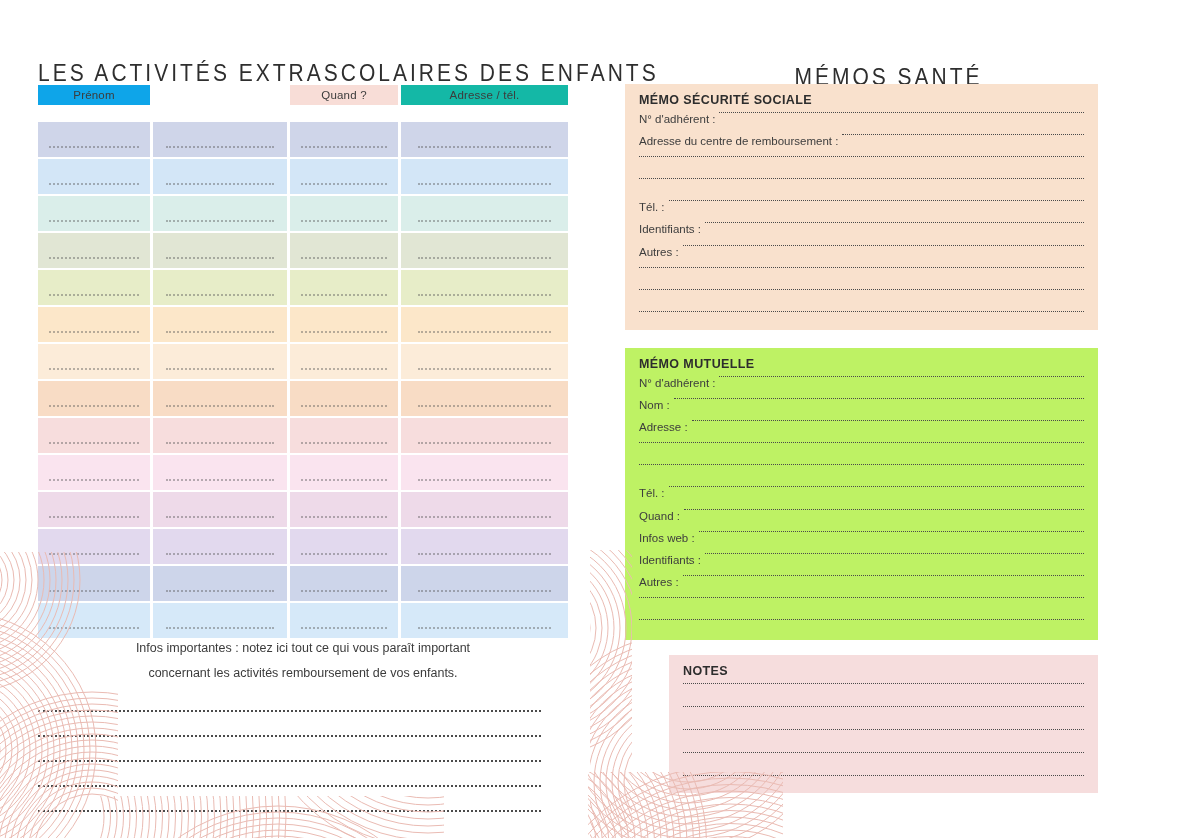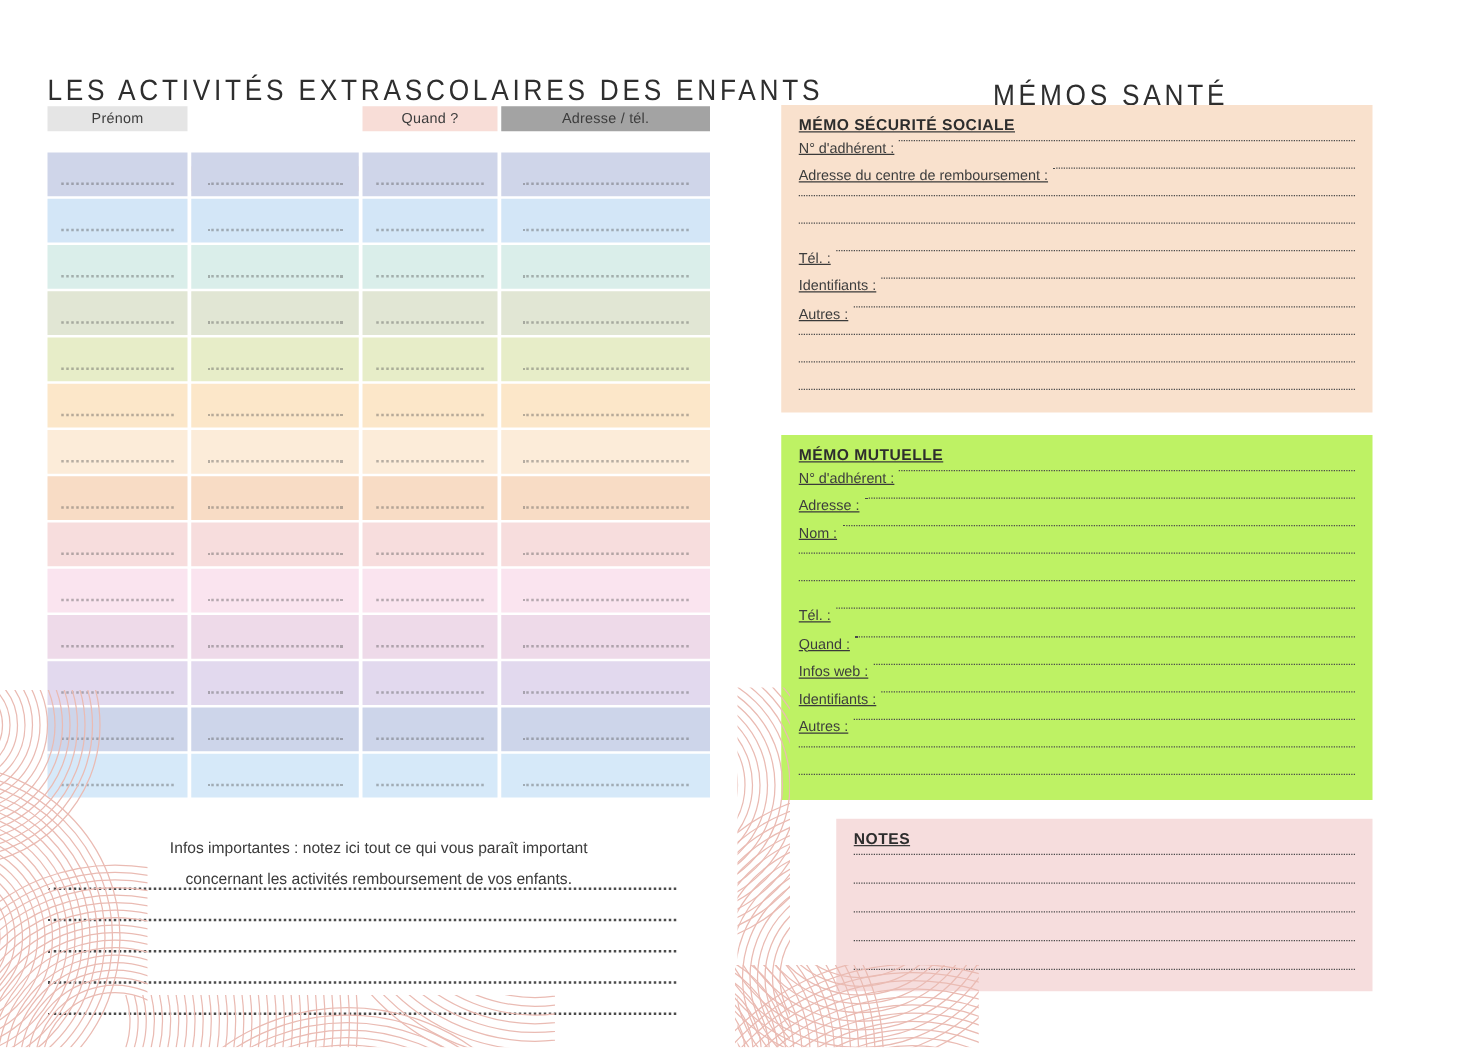--- a/index.html
+++ b/index.html
@@ -29,28 +29,28 @@
   .act-table .cell{
     display:flex;align-items:flex-end;justify-content:center;padding-bottom:9px;
   }
   .cell .dotline{
     display:block;width:80%;height:1px;
     border-bottom:2px dotted rgba(85,85,85,.42);
   }
 
   
   .infos-note{
-    position:absolute;left:38px;top:653px;width:530px;text-align:center;
+    position:absolute;left:38px;top:623px;width:530px;text-align:center;
     font-size:12.5px;line-height:25px;color:#3b3b3b;
   }
   .note-lines{position:absolute;left:38px;top:687px;width:503px;}
   .note-lines .wline{height:23px;border-bottom:2px dotted #4b4b4b;}
 
   
-  .memo-col{position:absolute;left:625px;top:84px;width:473px;text-decoration:underline;}
+  .memo-col{position:absolute;left:625px;top:84px;width:473px;}
   .memo-box{box-sizing:border-box;padding:8px 14px 4px 14px;}
   #memo-box-0{height:246px;margin-bottom:18px;}
   #memo-box-1{height:292px;margin-bottom:15px;}
   #memo-box-2{height:138px;}
   .memo-title{
     font-size:12.5px;font-weight:700;letter-spacing:.4px;color:#2d2d2d;
     height:19px;line-height:17px;
   }
   .field-row{display:flex;align-items:flex-start;height:22.1px;}
   #memo-box-2 .field-row{height:23px;}
@@ -69,24 +69,24 @@
   #decor-bottomright{left:588px;top:772px;}
 </style>
 </head>
 <body>
 
 <div class="sheet">
 
   <h1 class="page-title" id="left-title">LES ACTIVITÉS EXTRASCOLAIRES DES ENFANTS</h1>
 
   <div class="act-table" id="act-table">
-      <div class="hcell" style="background: #e5e5e5;">Prénom</div>
+      <div class="hcell" style="background: #0ea5e9;">Prénom</div>
       <div class="hcell" style="background: rgb(248, 221, 215); margin-top: 48px;">Activité</div>
       <div class="hcell" style="background: rgb(248, 221, 215);">Quand ?</div>
-      <div class="hcell" style="background: #a3a3a3;">Adresse / tél.</div>
+      <div class="hcell" style="background: #14b8a6;">Adresse / tél.</div>
       <div class="cell" style="background: rgb(207, 213, 233);">
         <span class="dotline"></span>
       </div>
       <div class="cell" style="background: rgb(207, 213, 233);">
         <span class="dotline"></span>
       </div>
       <div class="cell" style="background: rgb(207, 213, 233);">
         <span class="dotline"></span>
       </div>
       <div class="cell" style="background: rgb(207, 213, 233);">
@@ -304,25 +304,25 @@
           <span class="field-leader"></span>
         </div>
       </div>
       <div class="memo-box" id="memo-box-1" style="background: #bef264;">
         <div class="memo-title">MÉMO MUTUELLE</div>
         <div class="field-row">
           <span class="field-label">N° d'adhérent :</span>
           <span class="field-leader"></span>
         </div>
         <div class="field-row">
+          <span class="field-label">Nom :</span>
+          <span class="field-leader"></span>
+        </div>
+        <div class="field-row">
           <span class="field-label">Adresse :</span>
-          <span class="field-leader"></span>
-        </div>
-        <div class="field-row">
-          <span class="field-label">Nom :</span>
           <span class="field-leader"></span>
         </div>
         <div class="field-row">
           <span class="field-leader"></span>
         </div>
         <div class="field-row">
           <span class="field-leader"></span>
         </div>
         <div class="field-row">
           <span class="field-label">Tél. :</span>

